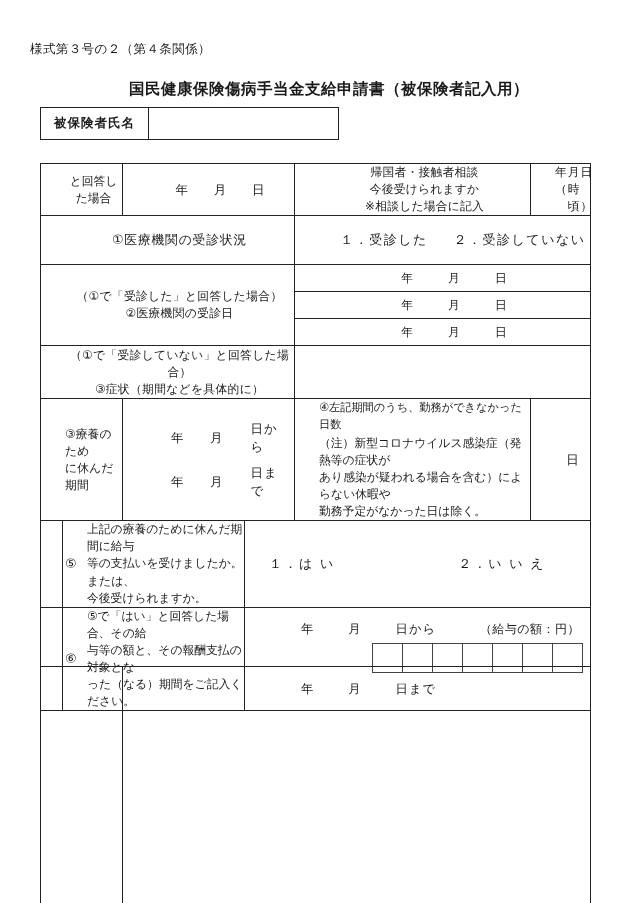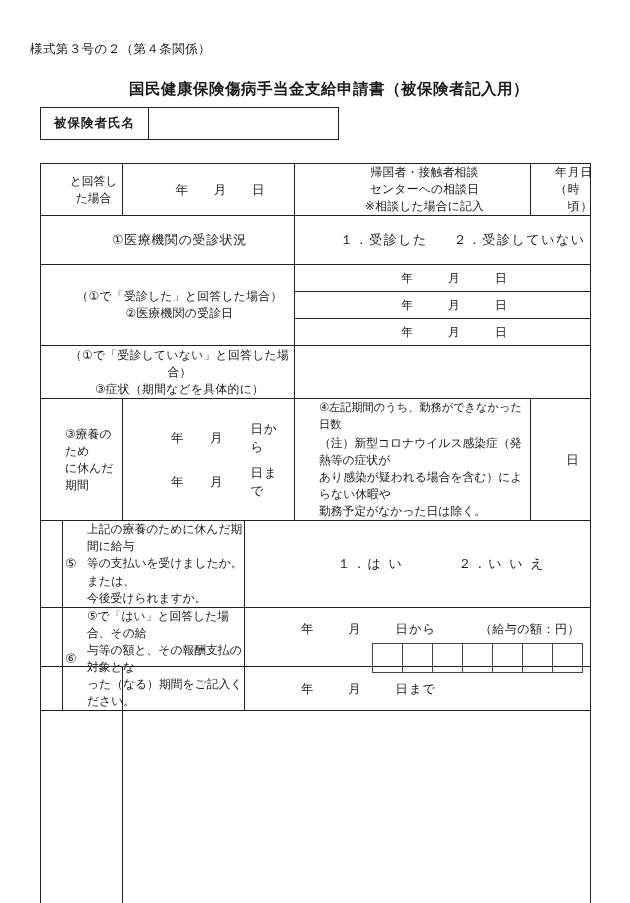--- a/index.html
+++ b/index.html
@@ -153,21 +153,21 @@
     line-height: 1.5;
     padding: 4px 4px 4px 5px;
     letter-spacing: 0px;
   }
   .yn {
     display: flex;
     font-size: 13px;
     letter-spacing: 2px;
     padding: 5px 0;
   }
-  .yn .a { flex: 0 0 42%; text-align: right; }
+  .yn .a { flex: 0 0 42%; text-align: left; }
   .yn .b { flex: 1; text-align: center; padding-left: 10px; }
 
   
   .blk6 {
     position: relative;
     height: 92px;
     font-size: 12.3px;
     letter-spacing: 1px;
   }
   .blk6 .from {
@@ -255,21 +255,21 @@
         <td colspan="2" class="ctr" style="height:47px">と回答した場合</td>
         <td colspan="2">
           <div class="dateline">
             <span>年</span>
             <span>月</span>
             <span>日</span>
           </div>
         </td>
         <td class="consult-head" style="width:150px">
           <div>帰国者・接触者相談</div>
-          <div>センターへの相談日</div>
+          <div>今後受けられますか</div>
           <div>※相談した場合に記入</div>
         </td>
         <td class="consult-date">
           <div class="r1">
             <span>年</span>
             <span>月</span>
             <span>日</span>
           </div>
           <div class="r2">
             <span class="p1">（</span>

